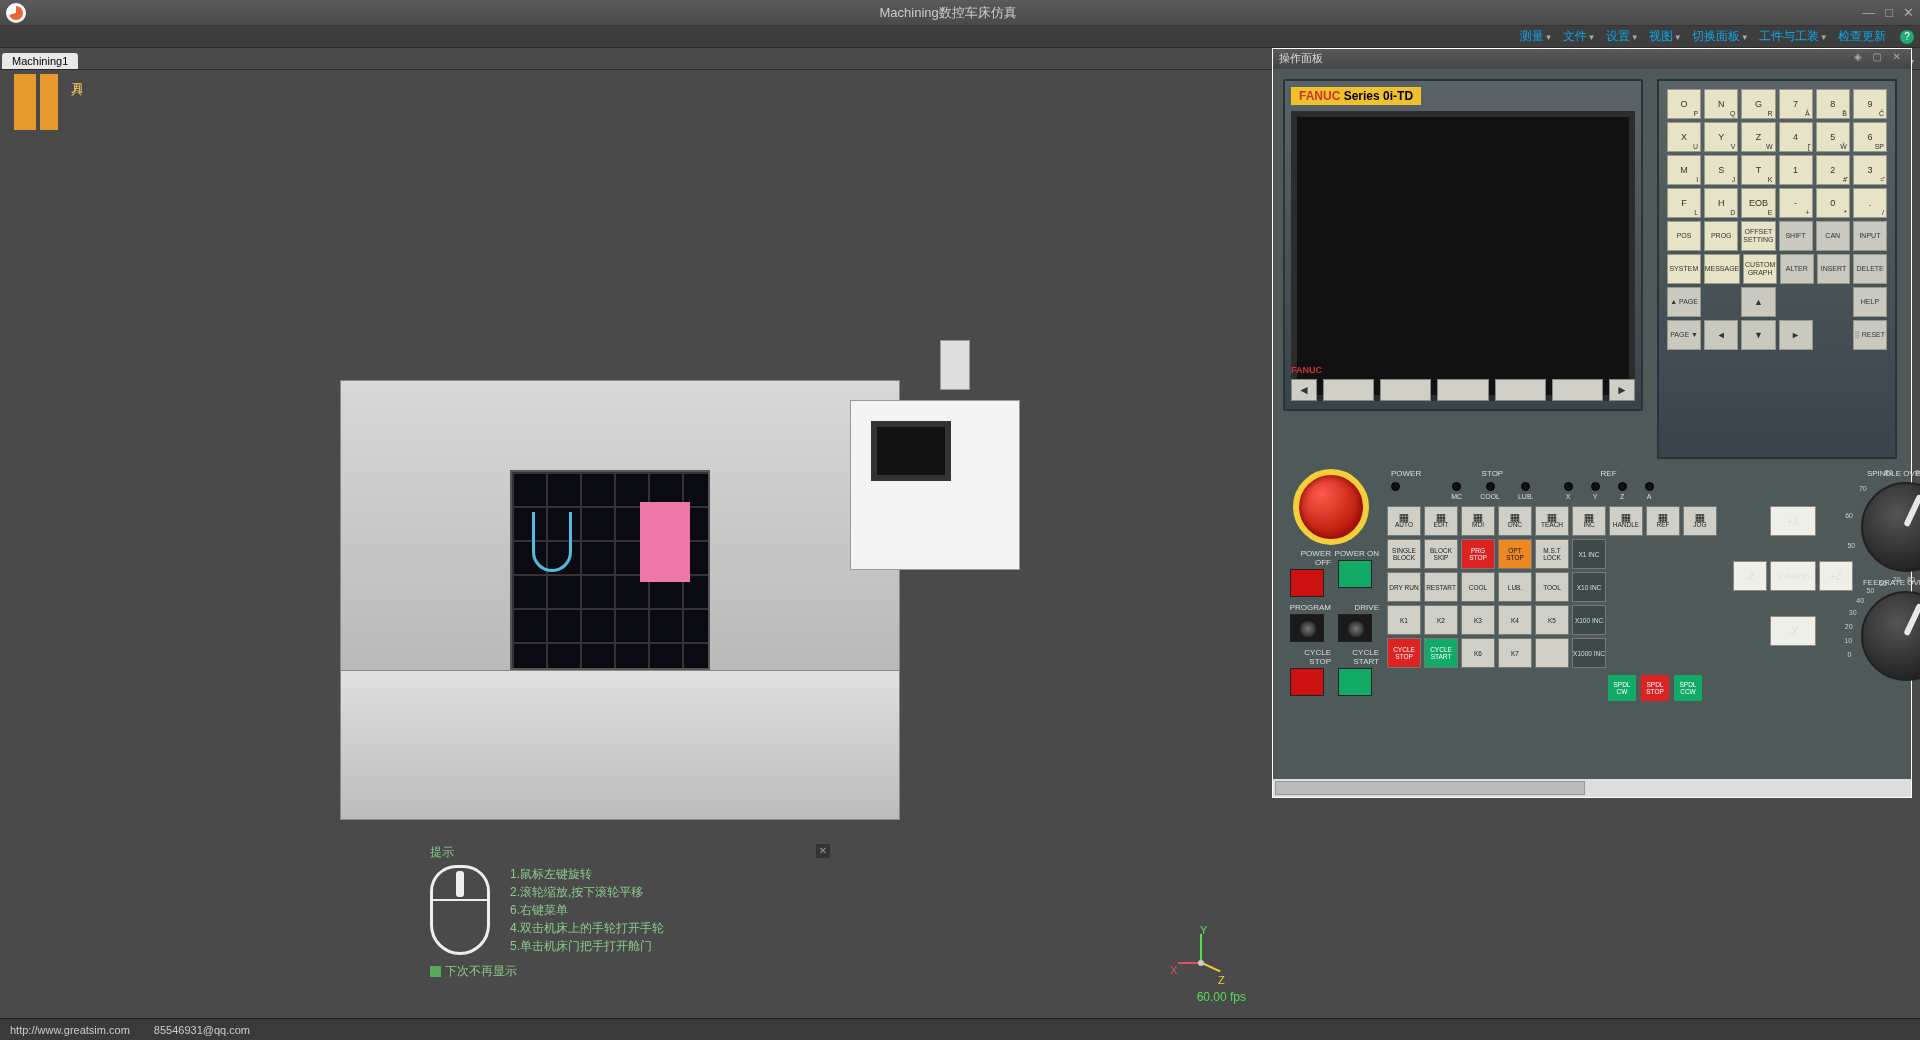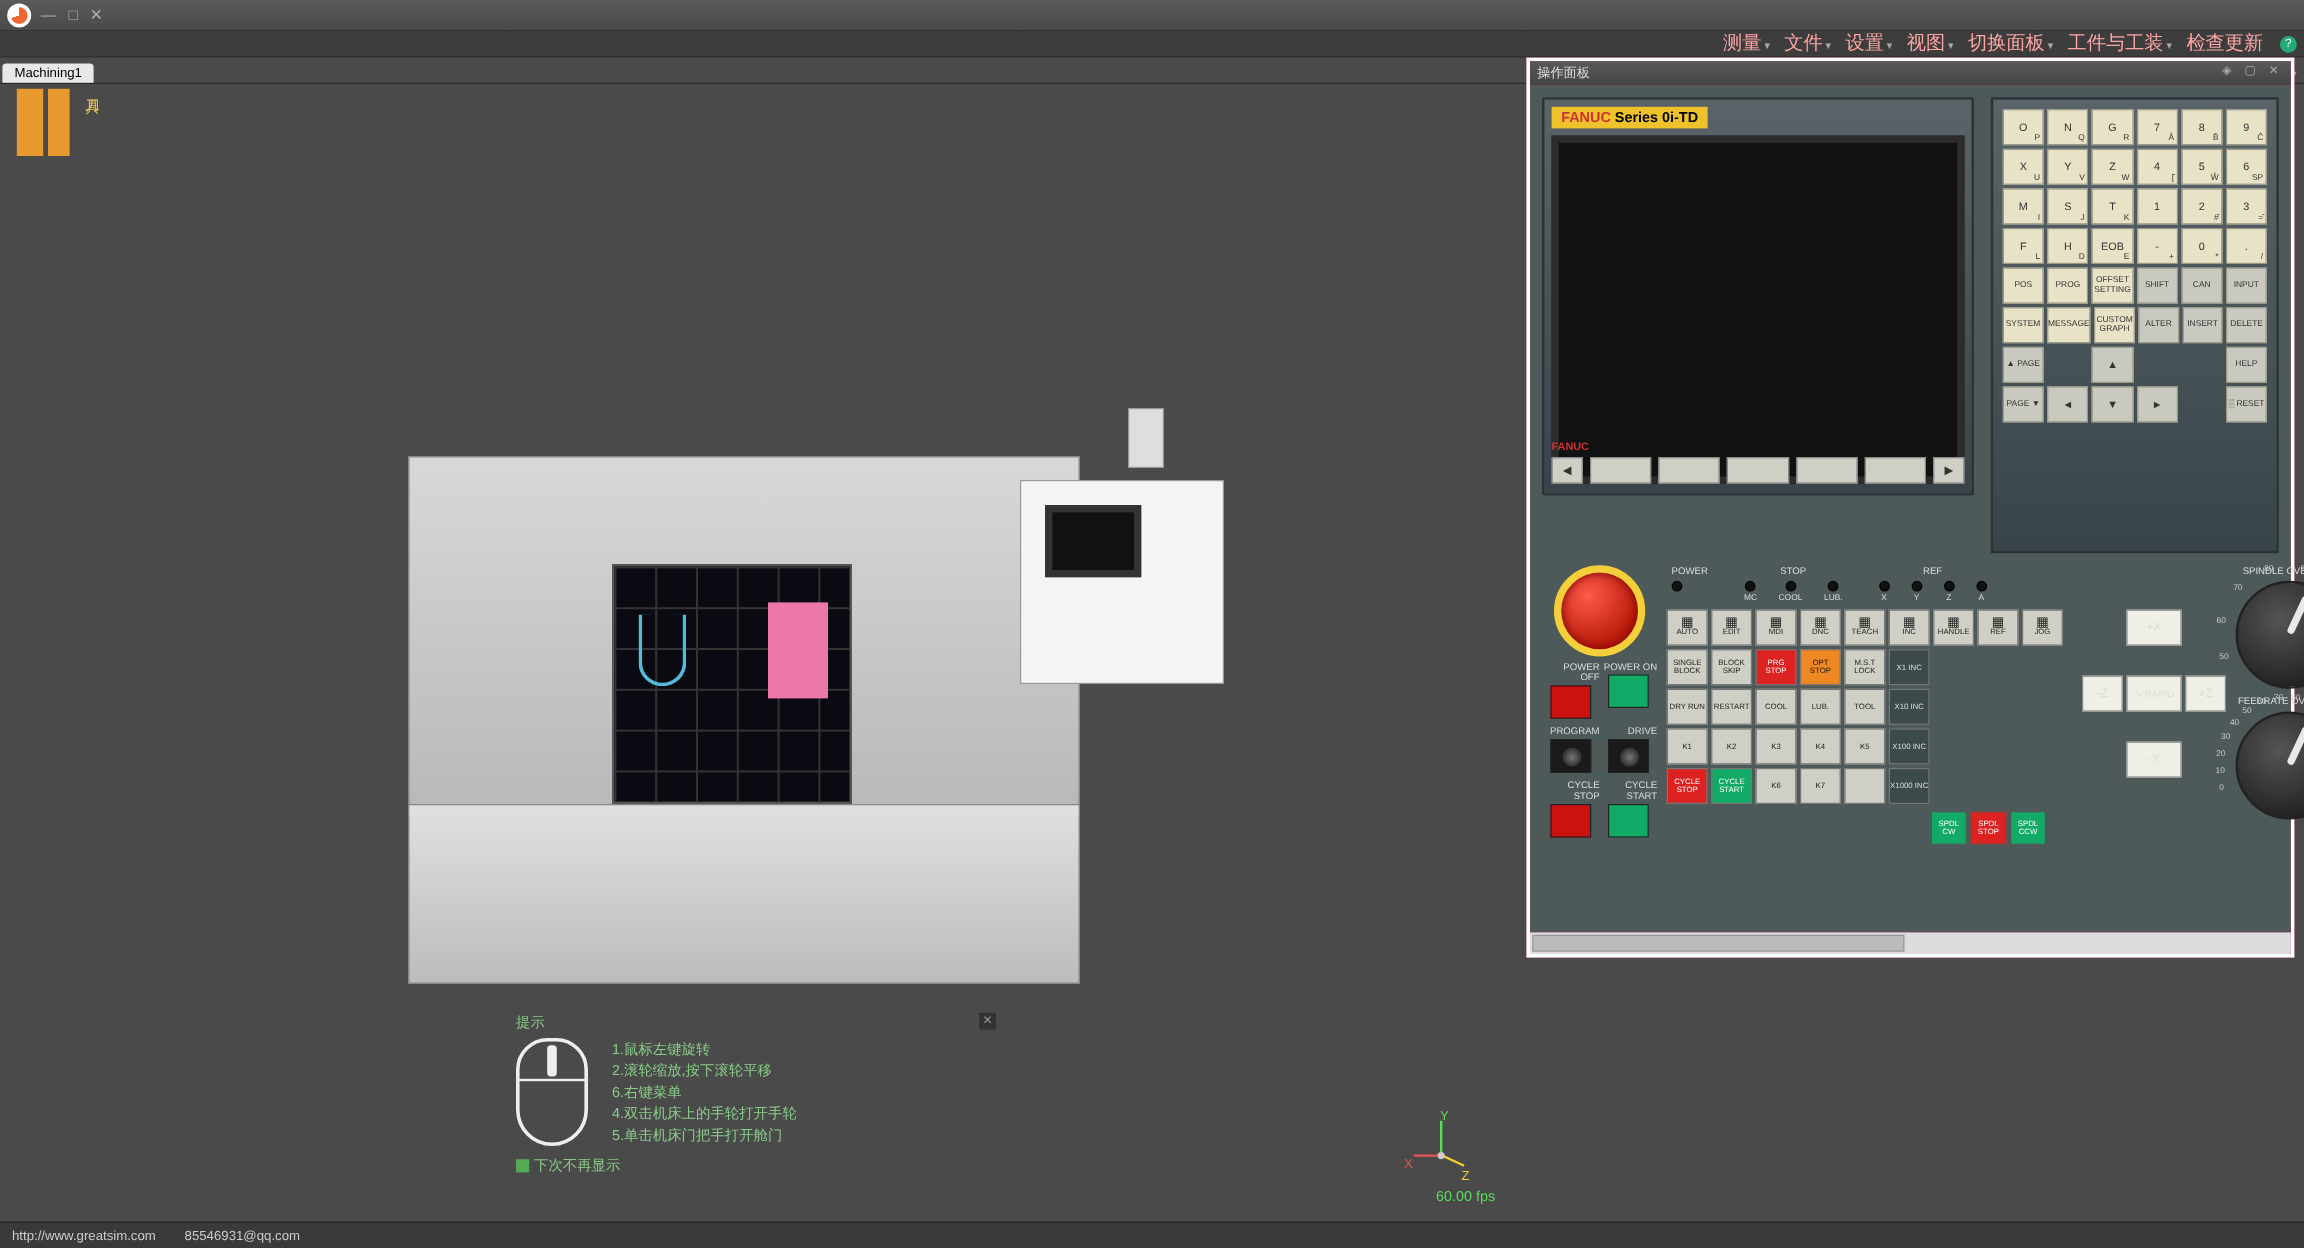--- a/index.html
+++ b/index.html
@@ -7,21 +7,21 @@
 
 
 .titlebar { height:26px; background:linear-gradient(#5a5a5a,#4a4a4a); display:flex; align-items:center; padding:0 6px; border-bottom:1px solid #333; }
 .app-icon { width:20px; height:20px; background:#fff; border-radius:50%; margin-right:8px; position:relative; }
 .app-icon::after{content:"";position:absolute;left:3px;top:3px;width:14px;height:14px;border-radius:50%;background:conic-gradient(#e63 0 70%, transparent 0);}
 .titlebar .title { flex:1; text-align:center; color:#ccc; font-size:13px; }
 .win-btns { display:flex; gap:10px; color:#aaa; font-size:13px; }
 
 
 .menubar { height:22px; background:#3d3d3d; display:flex; justify-content:flex-end; align-items:center; padding:0 6px; gap:4px; border-bottom:1px solid #2a2a2a; }
-.menubar .item { color:#fca5a5; font-size:16px; padding:0 4px; cursor:pointer; }
+.menubar .item { color:#0ea5e9; font-size:12px; padding:0 4px; cursor:pointer; }
 .menubar .item::after { content:" ▾"; font-size:9px; color:#aaa; }
 .menubar .item.noarrow::after{content:"";}
 .menubar .help-ic { width:14px; height:14px; background:#2a7; border-radius:50%; color:#fff; text-align:center; line-height:14px; font-size:10px; margin-left:6px; }
 
 
 .tabstrip { height:22px; background:#4a4a4a; display:flex; align-items:flex-end; border-bottom:1px solid #2a2a2a; }
 .tab { background:#e8e8e8; color:#000; font-size:11px; padding:2px 10px; border-radius:3px 3px 0 0; margin-left:2px; }
 .tabstrip .dd { margin-left:auto; margin-right:6px; color:#aaa; }
 
 
@@ -66,21 +66,21 @@
 .gizmo .xl{position:absolute;left:8px;top:38px;width:22px;height:2px;background:#d55;}
 .gizmo .zz{position:absolute;left:48px;bottom:-2px;color:#ec3;}
 .gizmo .zl{position:absolute;left:32px;top:38px;width:20px;height:2px;background:#ec3;transform:rotate(25deg);transform-origin:left;}
 
 .fps { position:absolute; right:14px; bottom:6px; color:#5d5; font-size:12px; }
 
 
 .status { position:absolute; left:0; bottom:0; width:100%; height:22px; background:#3a3a3a; display:flex; align-items:center; padding:0 10px; gap:24px; color:#ccc; font-size:11px; border-top:1px solid #222;}
 
 
-.rpanel { position:absolute; right:8px; top:48px; width:640px; height:750px; background:#be185d; border:3px solid #ffffff; }
+.rpanel { position:absolute; right:8px; top:48px; width:640px; height:750px; background:#c4b5fd; border:1px solid #ffffff; }
 .rp-title { height:20px; background:linear-gradient(#5a5a5a,#444); color:#ddd; font-size:11px; padding:2px 6px; display:flex; justify-content:space-between; }
 .rp-title .btns{font-size:10px;color:#aaa;letter-spacing:4px;}
 .rp-body { position:absolute; top:20px; left:0; right:0; bottom:18px; background:#4e5a5a; padding:10px; }
 .rp-scroll{position:absolute;left:0;bottom:0;width:100%;height:18px;background:#ddd;}
 .rp-scroll .thumb{position:absolute;left:2px;top:2px;width:310px;height:14px;background:#bbb;border:1px solid #999;}
 
 
 .toprow { display:flex; gap:14px; }
 .crt-frame { width:360px; height:332px; background:linear-gradient(#5a6468,#38444a); border:2px solid #2a3438; border-radius:2px; padding:6px; position:relative;}
 .fanuc-label { background:#efc22c; color:#000; font-size:12px; font-weight:bold; padding:2px 8px; display:inline-block;}
@@ -146,20 +146,21 @@
 .spbtn{width:30px;height:28px;font-size:6.5px;text-align:center;border:1px solid #555;display:flex;flex-direction:column;justify-content:center;line-height:7px;}
 .spbtn.g{background:#1a6;color:#fff;}
 .spbtn.r{background:#d22;color:#fff;}
 
 </style>
 </head>
 <body>
 
 <div class="titlebar">
   <div class="app-icon"></div>
+  <div class="title">Machining数控车床仿真</div>
   <div class="win-btns">
     <span>—</span>
     <span>□</span>
     <span>✕</span>
   </div>
 </div>
 
 <div class="menubar">
   <span class="item">测量</span>
   <span class="item">文件</span>

